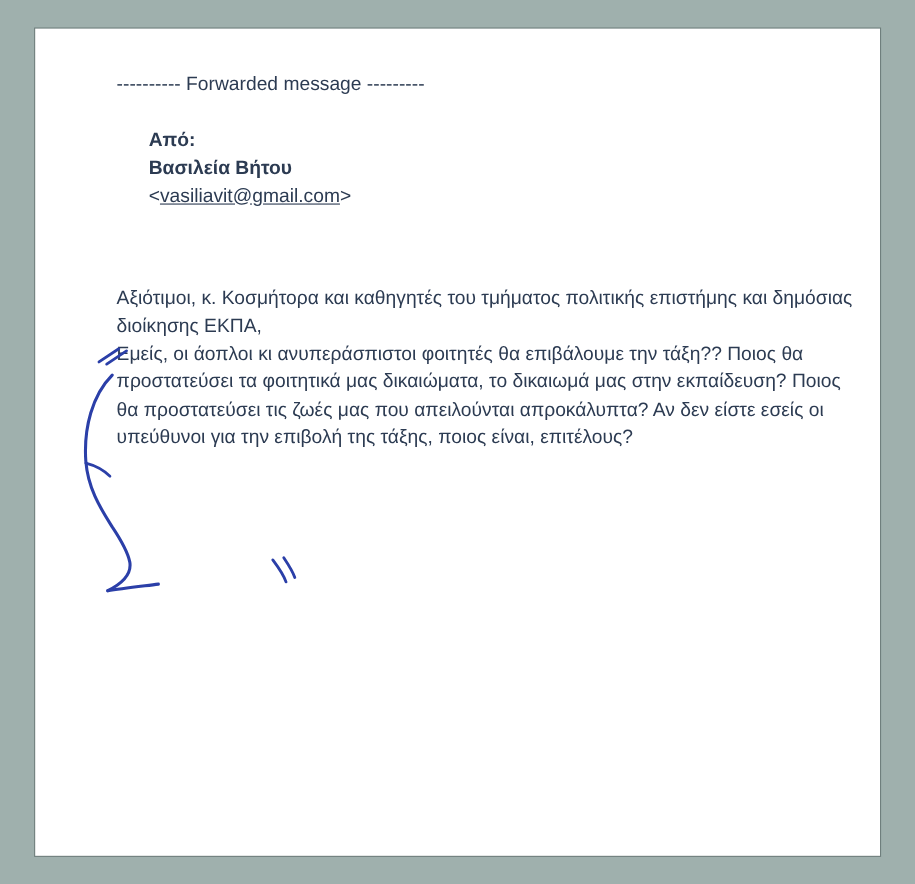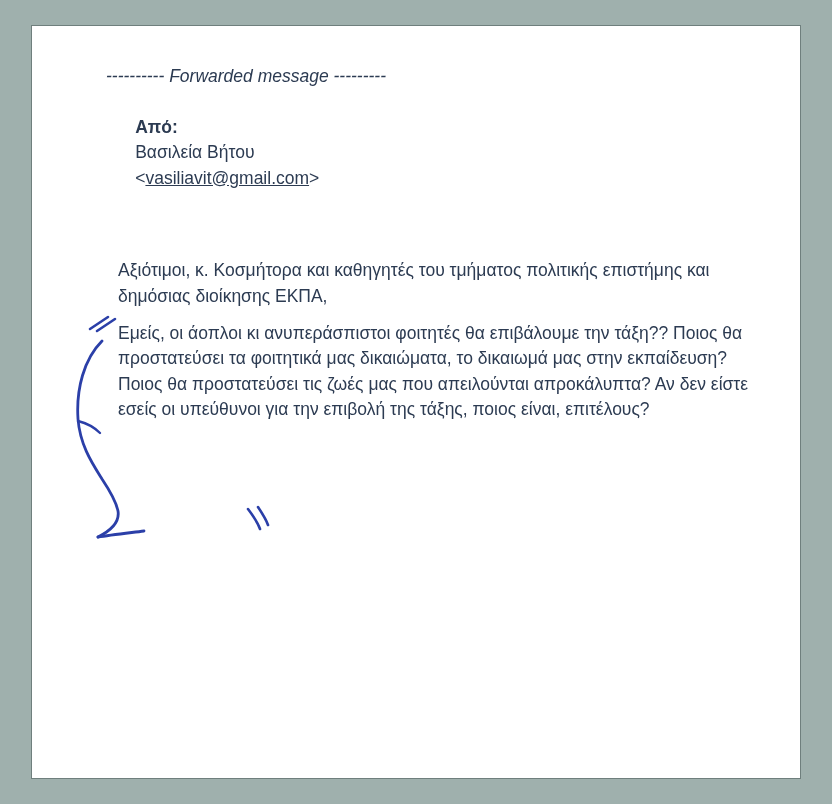--- a/index.html
+++ b/index.html
@@ -31,38 +31,37 @@
     color: #2c3b52;
     font-size: 17.5px;
     line-height: 1.45;
   }
   .hdr-line {
     white-space: pre-wrap;
     word-wrap: break-word;
   }
   .fwd-sep {
     letter-spacing: 0px;
-    font-style: italic;
   }
   .lbl {
     font-weight: bold;
   }
   .sender-name {
-    font-weight: normal;
+    font-weight: bold;
   }
   .email-link {
     color: #2c3b52;
     text-decoration: underline;
     text-align: center;
   }
   .body-block {
     margin-top: 42px;
   }
   .body-block p {
-    margin: 12px;
+    margin: 0;
     white-space: pre-wrap;
     word-wrap: break-word;
   }
   
   .annotation {
     position: absolute;
     left: 30px;
     top: 285px;
     width: 220px;
     height: 260px;

